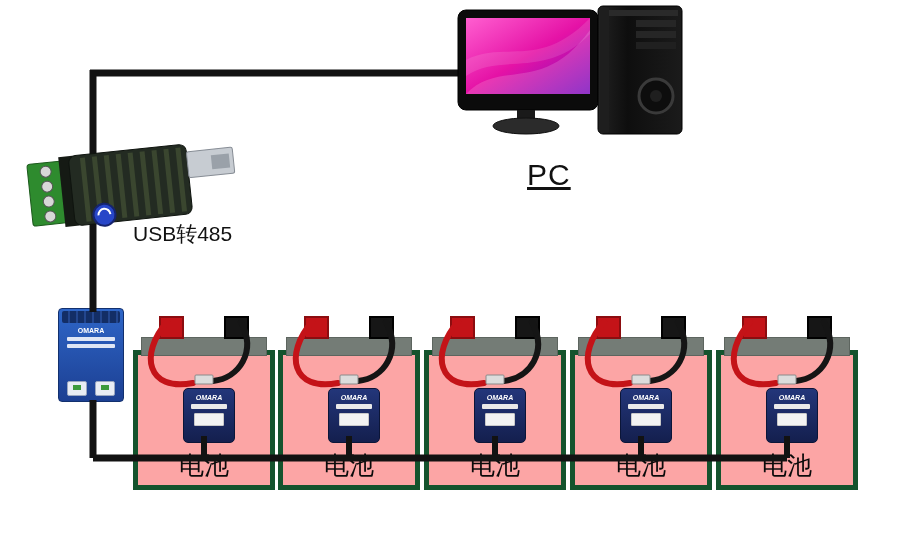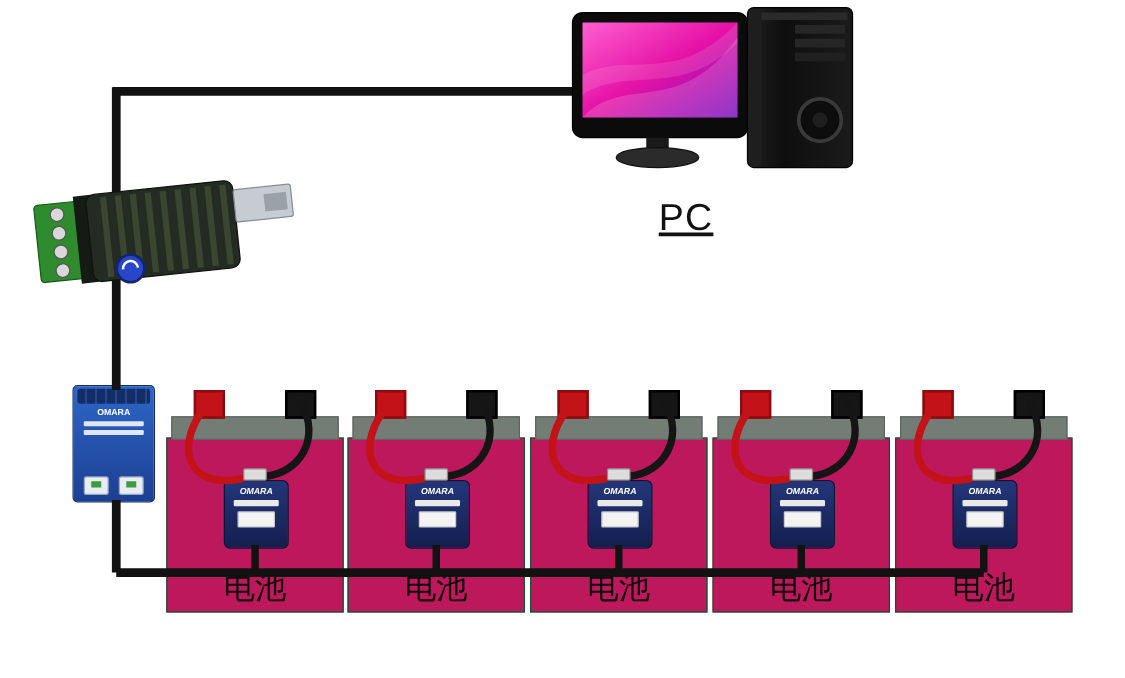--- a/index.html
+++ b/index.html
@@ -10,21 +10,21 @@
   }
   .abs { position:absolute; }
 
   
   .label-pc   { left:527px; top:158px; font-size:30px; color:#111; letter-spacing:1px;text-decoration:underline; }
   .label-usb  { left:133px; top:220px; font-size:21px; color:#111; }
 
   
   .battery {
     position:absolute; top:350px; width:142px; height:140px;
-    background:#be185d; border:1px solid #14532d; box-sizing:border-box;
+    background:#fca5a5; border:5px solid #14532d; box-sizing:border-box;
   }
   .battery-lid {
     position:absolute; top:-18px; left:3px; right:3px; height:19px;
     background:#747c76; border:1px solid #5d655f; box-sizing:border-box;
   }
   .terminal {
     position:absolute; top:-39px; width:25px; height:23px; box-sizing:border-box;
   }
   .terminal-red   { left:21px;  background:#c41318; border:2px solid #8c0d10; }
   .terminal-black { right:21px; background:#161616; border:2px solid #000; }
@@ -223,14 +223,15 @@
     <g fill="#dcdcdc" stroke="#8a8a8a">
       <rect x="195" y="375" width="18" height="9" rx="1"></rect>
       <rect x="340" y="375" width="18" height="9" rx="1"></rect>
       <rect x="486" y="375" width="18" height="9" rx="1"></rect>
       <rect x="632" y="375" width="18" height="9" rx="1"></rect>
       <rect x="778" y="375" width="18" height="9" rx="1"></rect>
     </g>
   </svg>
 
   <div class="abs label-pc">PC</div>
+  <div class="abs label-usb">USB转485</div>
 
 </div>
 
 </body></html>

